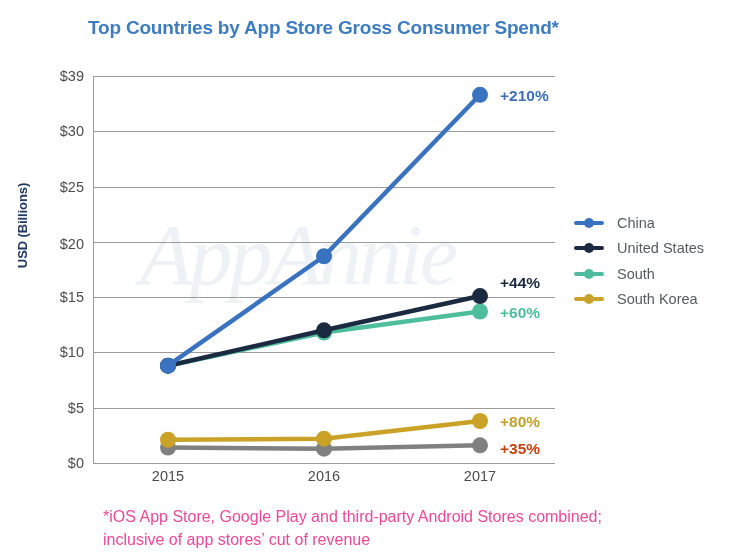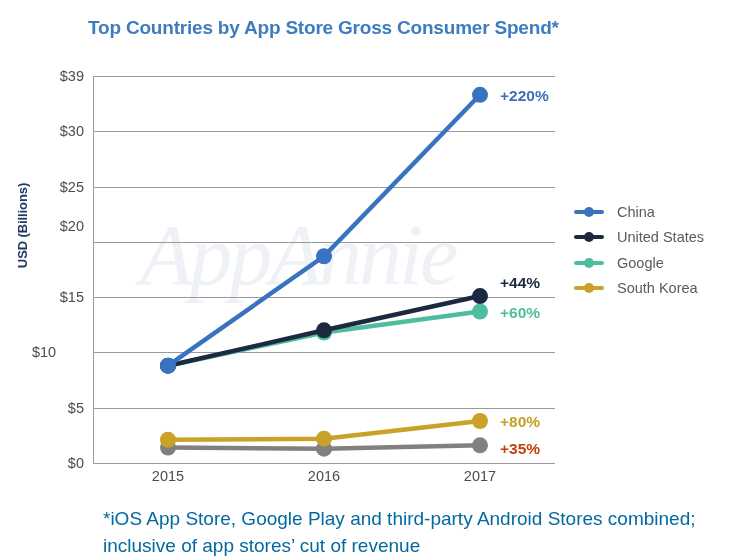--- a/index.html
+++ b/index.html
@@ -132,21 +132,21 @@
     position: absolute;
     font-size: 15.5px;
     font-weight: bold;
     white-space: nowrap;
     transform: translateY(-50%);
   }
 
   #legend {
     position: absolute;
     left: 574px;
-    top: 199px;
+    top: 210px;
     width: 170px;
   }
   .legend-item {
     display: flex;
     align-items: center;
     height: 25.5px;
   }
   .legend-swatch {
     width: 30px;
     height: 20px;
@@ -173,39 +173,39 @@
     margin-left: 13px;
     font-size: 14.5px;
     color: #555b61;
     white-space: nowrap;
   }
 
   #footnote {
     position: absolute;
     left: 103px;
     top: 506px;
-    font-size: 19px;
+    font-size: 16px;
     line-height: 1.42;
-    color: #0369a1;
+    color: #ec4899;
   }
   #footnote div { white-space: nowrap; }
 </style>
 </head>
 <body>
 
 <div id="chart-title">Top Countries by App Store Gross Consumer Spend*</div>
 
 <div id="y-axis-title">USD (Billions)</div>
 
 <div id="y-tick-labels">
     <div class="y-tick-label" style="top: 387px;">$0</div>
     <div class="y-tick-label" style="top: 331.714px;">$5</div>
-    <div class="y-tick-label" style="top: 276.429px; text-align: center;">$10</div>
+    <div class="y-tick-label" style="top: 276.429px;">$10</div>
     <div class="y-tick-label" style="top: 221.143px;">$15</div>
-    <div class="y-tick-label" style="top: 150px;">$20</div>
+    <div class="y-tick-label" style="top: 168px;">$20</div>
     <div class="y-tick-label" style="top: 110.571px;">$25</div>
     <div class="y-tick-label" style="top: 55.2857px;">$30</div>
     <div class="y-tick-label" style="top: 0px;">$39</div>
   </div>
 
 <div id="watermark">AppAnnie</div>
 
 <div id="plot-area">
   <div class="axis-line-left"></div>
   <div id="gridlines">
@@ -242,21 +242,21 @@
     </svg>
 </div>
 
 <div id="x-tick-labels">
     <div class="x-tick-label" style="left: 75px;">2015</div>
     <div class="x-tick-label" style="left: 231px;">2016</div>
     <div class="x-tick-label" style="left: 387px;">2017</div>
   </div>
 
 <div id="annotations">
-    <div class="annotation" style="left: 500px; top: 96px; color: rgb(62, 111, 184);">+220%</div>
+    <div class="annotation" style="left: 500px; top: 96px; color: rgb(62, 111, 184);">+210%</div>
     <div class="annotation" style="left: 500px; top: 283px; color: rgb(27, 42, 65);">+44%</div>
     <div class="annotation" style="left: 500px; top: 313px; color: rgb(78, 189, 158);">+60%</div>
     <div class="annotation" style="left: 500px; top: 422px; color: rgb(194, 160, 42);">+80%</div>
     <div class="annotation" style="left: 500px; top: 449px; color: #c2410c;">+35%</div>
   </div>
 
 <div id="legend">
     <div class="legend-item">
       <span class="legend-swatch">
         <span class="bar" style="background: rgb(57, 115, 192);"></span>
@@ -269,21 +269,21 @@
         <span class="bar" style="background: rgb(27, 42, 65);"></span>
         <span class="dot" style="background: rgb(27, 42, 65);"></span>
       </span>
       <span class="legend-label">United States</span>
     </div>
     <div class="legend-item">
       <span class="legend-swatch">
         <span class="bar" style="background: rgb(78, 189, 158);"></span>
         <span class="dot" style="background: rgb(78, 189, 158);"></span>
       </span>
-      <span class="legend-label">Google</span>
+      <span class="legend-label">South</span>
     </div>
     <div class="legend-item">
       <span class="legend-swatch">
         <span class="bar" style="background: rgb(201, 162, 39);"></span>
         <span class="dot" style="background: rgb(201, 162, 39);"></span>
       </span>
       <span class="legend-label">South Korea</span>
     </div>
   </div>
 

